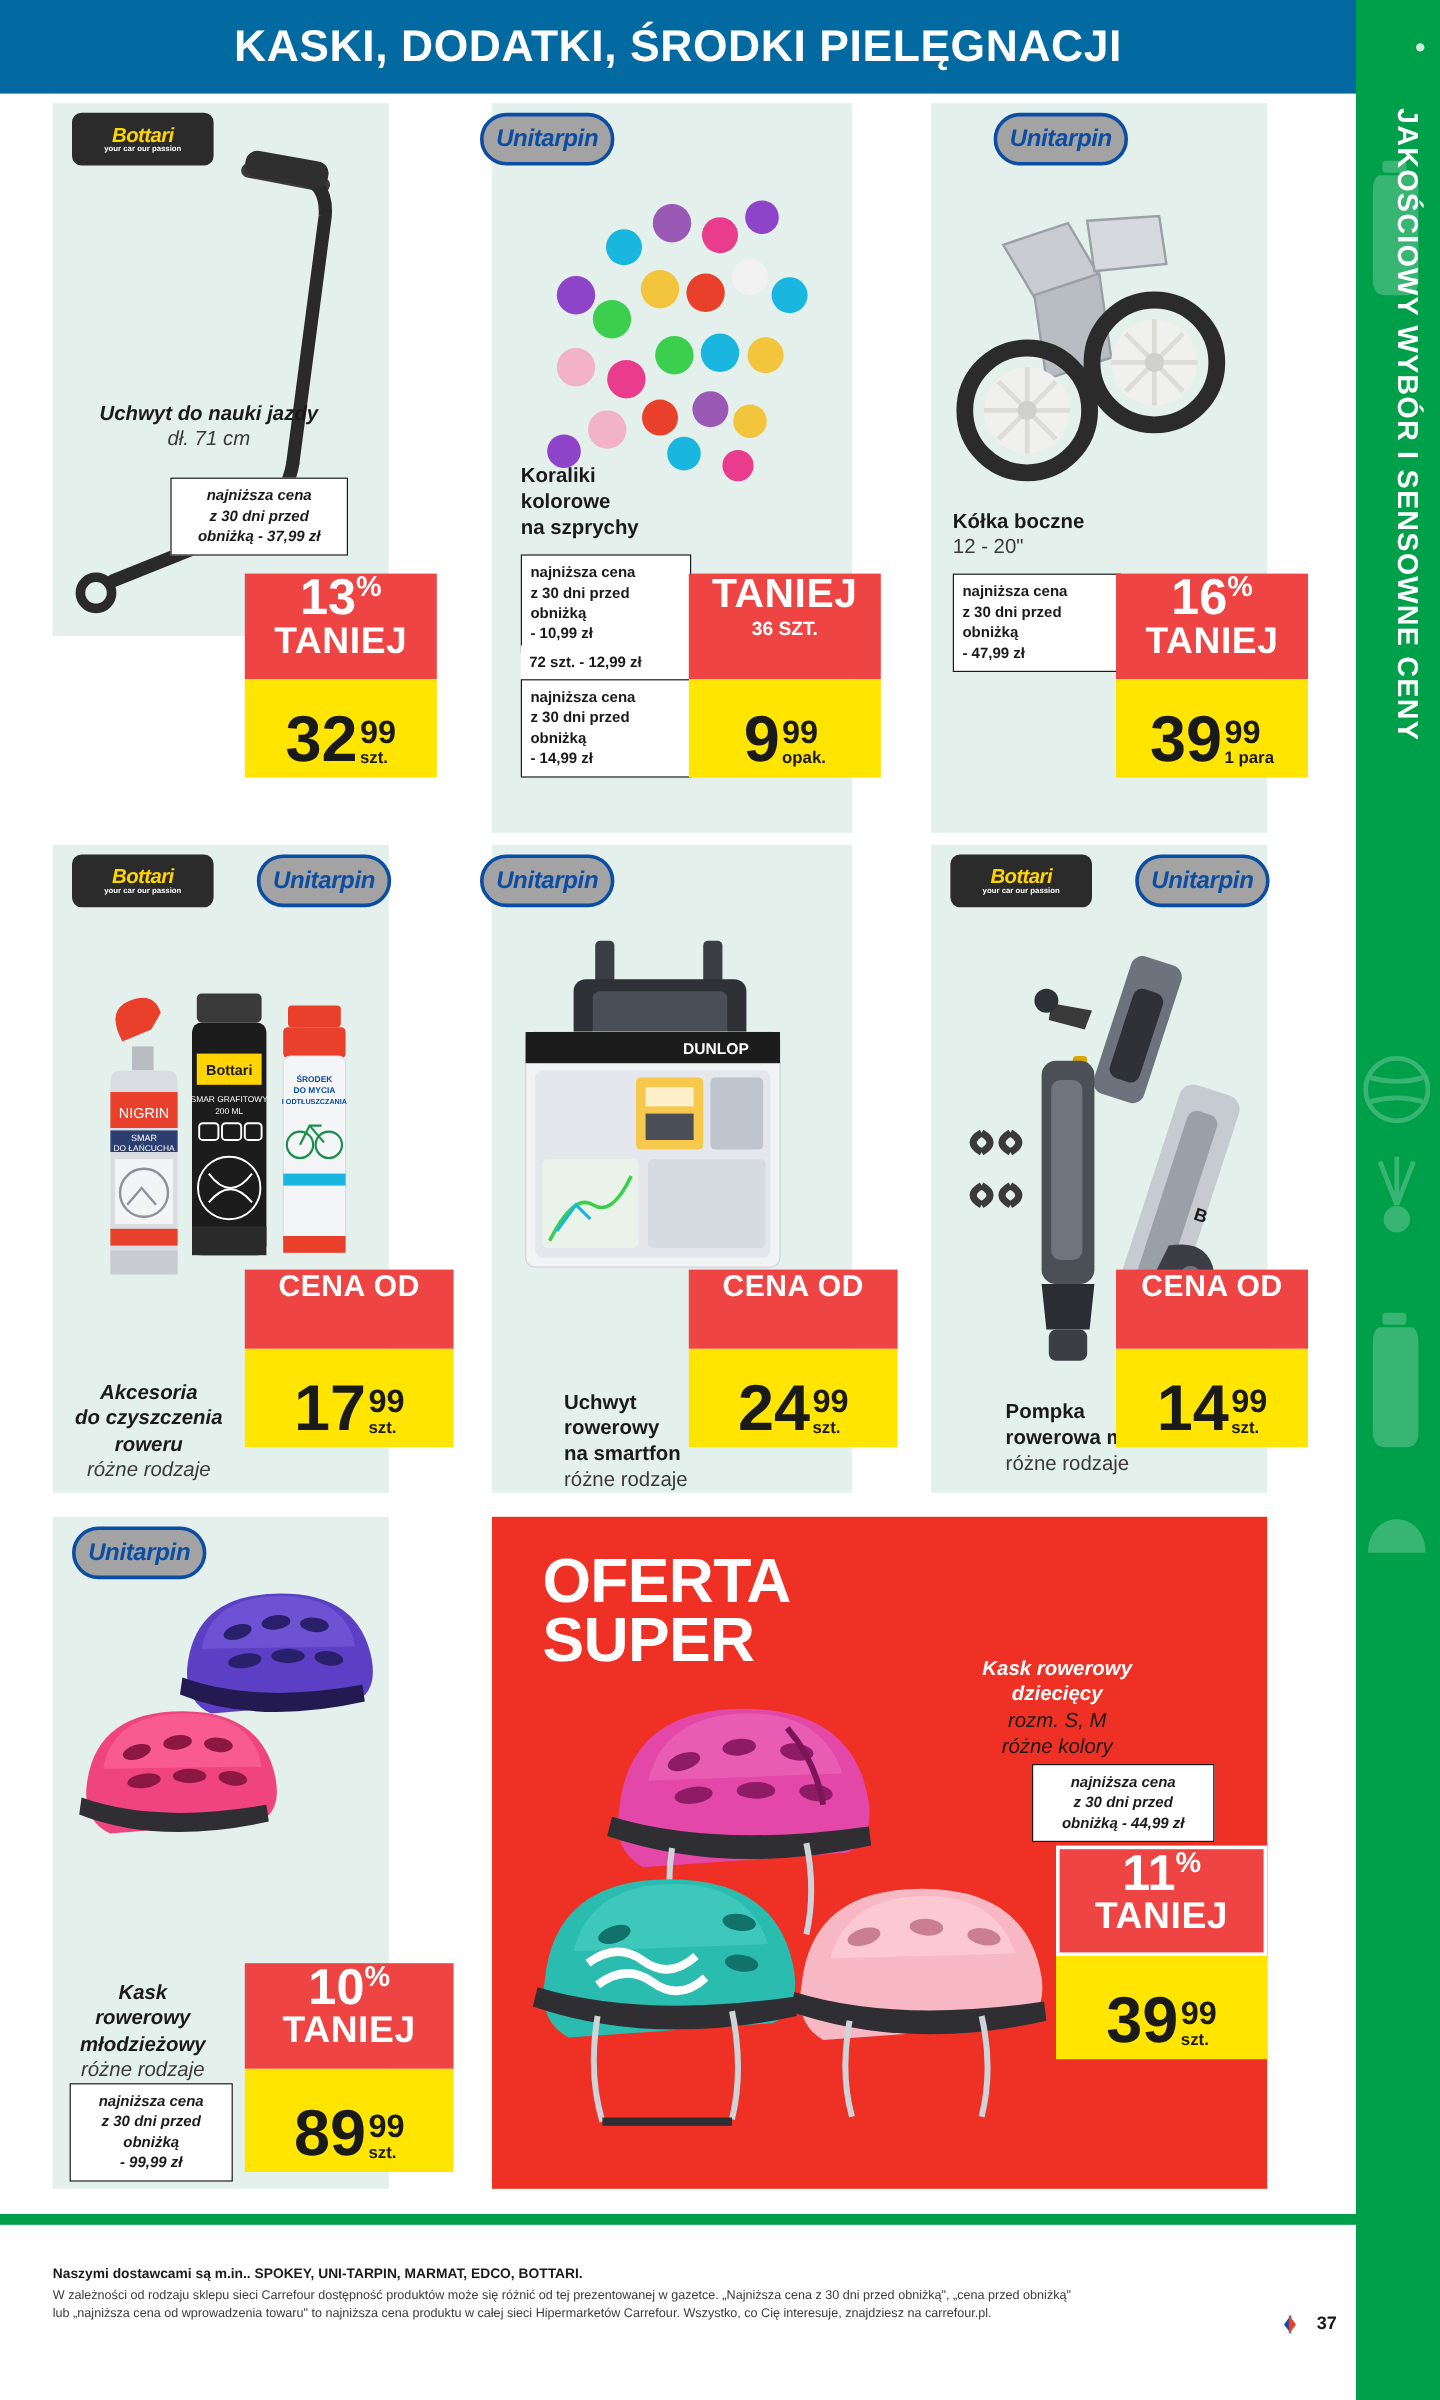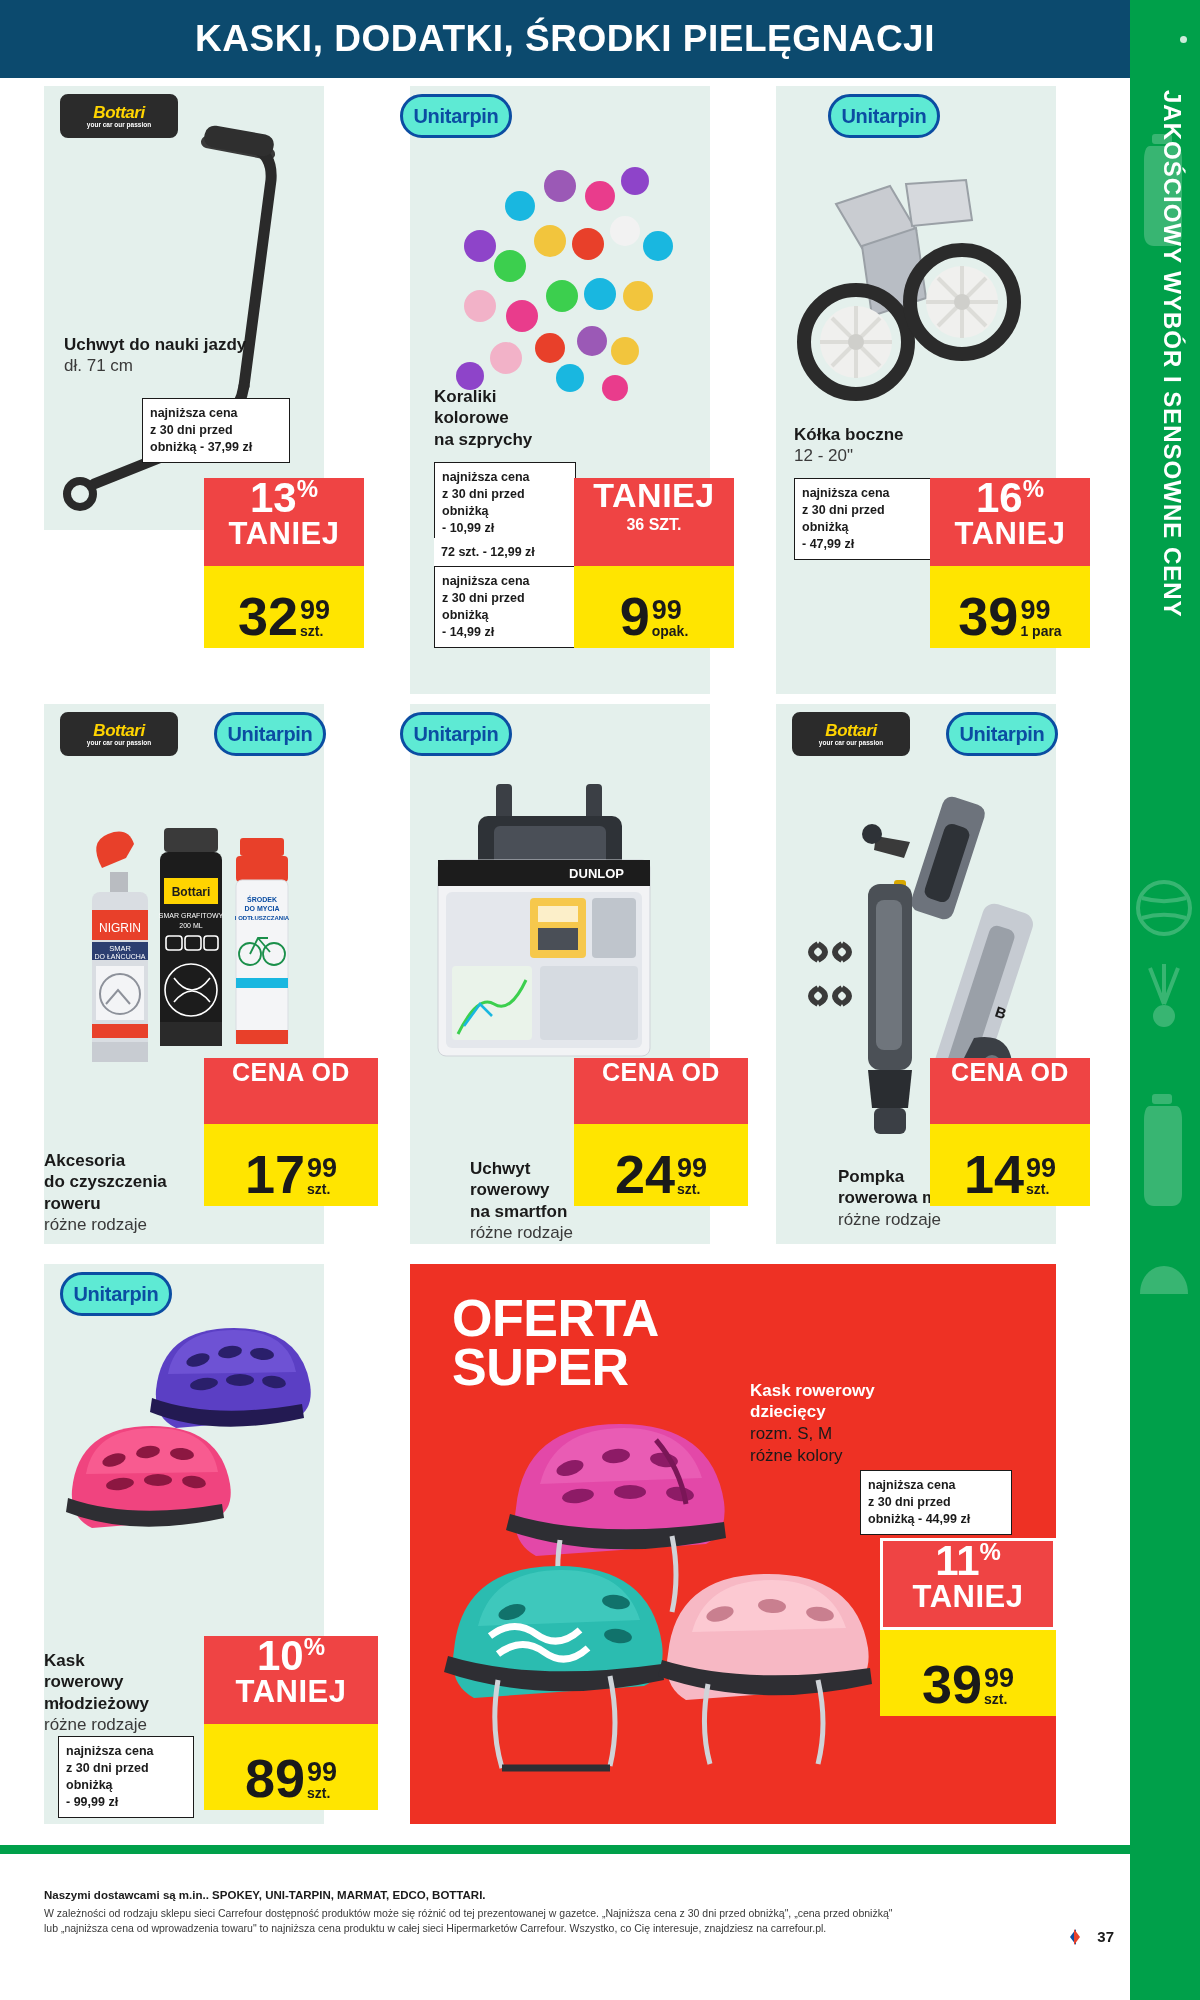--- a/index.html
+++ b/index.html
@@ -11,21 +11,21 @@
     position: relative;
     overflow: hidden;
   }
   .page {
     position: absolute; left: 0; top: 0; width: 1200px; height: 2000px;
     background: #fff;
   }
   
   .header {
     position: absolute; left: 0; top: 0; width: 1200px; height: 78px;
-    background: #0c4a6e;
+    background: #0369a1;
   }
   .header-title {
     position: absolute; left: 0; top: 0; width: 1130px; height: 78px;
     display: flex; align-items: center; justify-content: center;
     color: #ffffff; font-size: 37px; font-weight: bold; letter-spacing: 0.5px;
     font-family: "Liberation Sans", sans-serif;
   }
   
   .rail {
     position: absolute; right: 0; top: 0; width: 70px; height: 2000px;
@@ -54,23 +54,23 @@
   
   .badge {
     position: absolute;
     background: #ffffff;
     border-radius: 22px;
     border: 2px solid #d9d9d9;
     display: flex; align-items: center; justify-content: center;
     font-weight: bold;
   }
   .badge-unitarpin {
-    color: #0b4da2; font-size: 20px; 
+    color: #0b4da2; font-size: 20px; font-style: italic;
     border: 3px solid #0b4da2;
-    background: #5eead4;
+    background: #a3a3a3;
     letter-spacing: -0.3px;
   }
   .badge-bottari {
     background: #2b2b2b;
     border: 2px solid #2b2b2b;
     border-radius: 8px;
     flex-direction: column;
     padding: 3px 4px;
   }
   .bottari-word {
@@ -104,21 +104,21 @@
     border: 1px solid #1a1a1a;
     background: #ffffff;
     font-size: 12.5px; font-weight: bold; color: #1a1a1a;
     line-height: 1.35;
     padding: 6px 7px;
   }
   
   .caption { position: absolute; }
   .cap-title { font-size: 17px; font-weight: bold; color: #1a1a1a; line-height: 1.25; }
   .cap-sub { font-size: 17px; color: #3a3a3a; line-height: 1.35; }
-  .t-right { text-align: left; }
+  .t-right { text-align: center; font-style: italic; }
   
   .super-title {
     position: absolute; color: #ffffff; font-size: 52px; font-weight: bold;
     line-height: 0.95; letter-spacing: -0.5px;
   }
   
   .footer-supp {
     position: absolute; left: 44px; top: 1866px; width: 900px;
     font-size: 11.5px; font-weight: bold; color: #1a1a1a; margin-top: 23px;
   }

